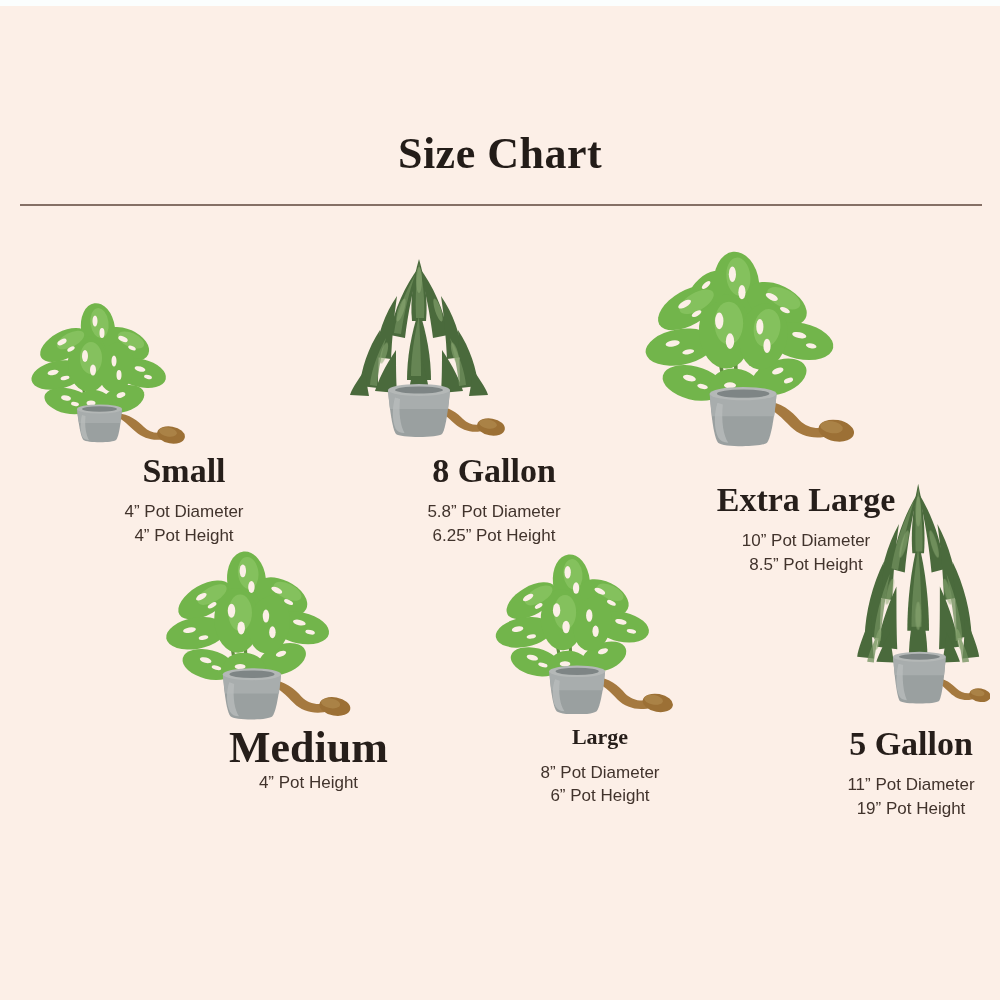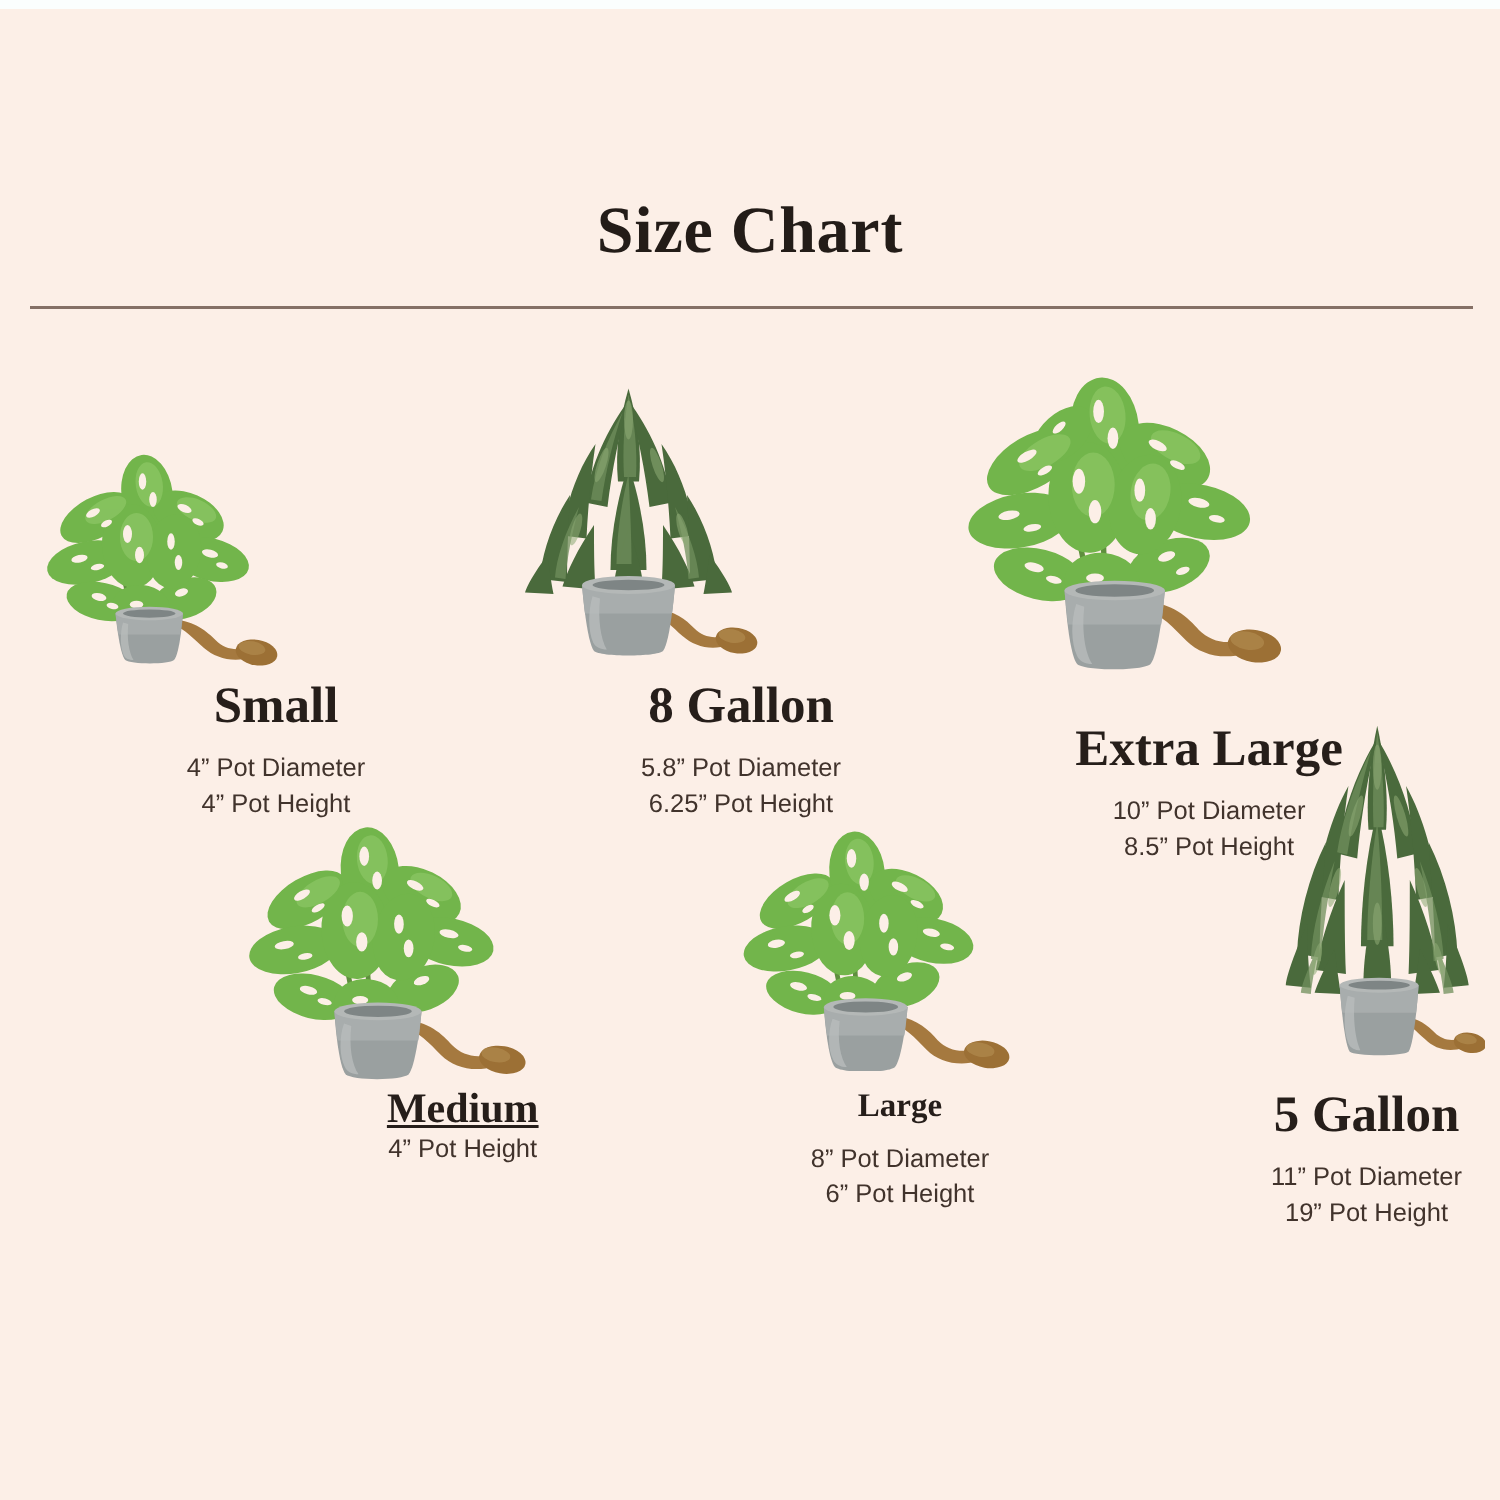--- a/index.html
+++ b/index.html
@@ -289,21 +289,21 @@
           <ellipse cx="312" cy="294" rx="18" ry="9" transform="rotate(10 312 294)" fill="#B08A4E" opacity=".7"></ellipse>
           <path d="M112 240 L220 240 C220 240 214 306 204 318 C196 326 134 326 126 318 C116 306 112 240 112 240 Z" fill="#9AA0A0"></path>
           <path d="M112 240 L220 240 C220 240 218 262 216 276 L116 276 C114 262 112 240 112 240 Z" fill="#A8ADAD"></path>
           <ellipse cx="166" cy="240" rx="54" ry="11" fill="#B4B8B7"></ellipse>
           <ellipse cx="166" cy="240" rx="42" ry="7" fill="#7E8585"></ellipse>
           <path d="M133 258 C130 284 134 306 142 318 C134 318 128 315 125 309 C118 295 118 272 124 255 Z" fill="#BABEBD" opacity=".75"></path>
         </g>
       </svg>
     </div>
     <div class="labels" style="top:180px;">
-      <div class="size-name" style="font-size:28px;text-decoration:underline;">Medium</div>
+      <div class="size-name" style="font-size:44px;">Medium</div>
       <div class="spec" style="font-size:17px;">4” Pot Height</div>
     </div>
   </div>
 
   <div class="card" style="left:465px; top:548px; width:238px;">
     <div class="art" style="left:24px; top:0;">
       <svg width="190" height="166" viewBox="0 0 360 315">
         <g>
           <path d="M150 254 C132 210 120 166 134 128" stroke="#5F8F3E" stroke-width="6" fill="none"></path>
           <path d="M172 256 C191 212 205 170 193 132" stroke="#5F8F3E" stroke-width="6" fill="none"></path>

